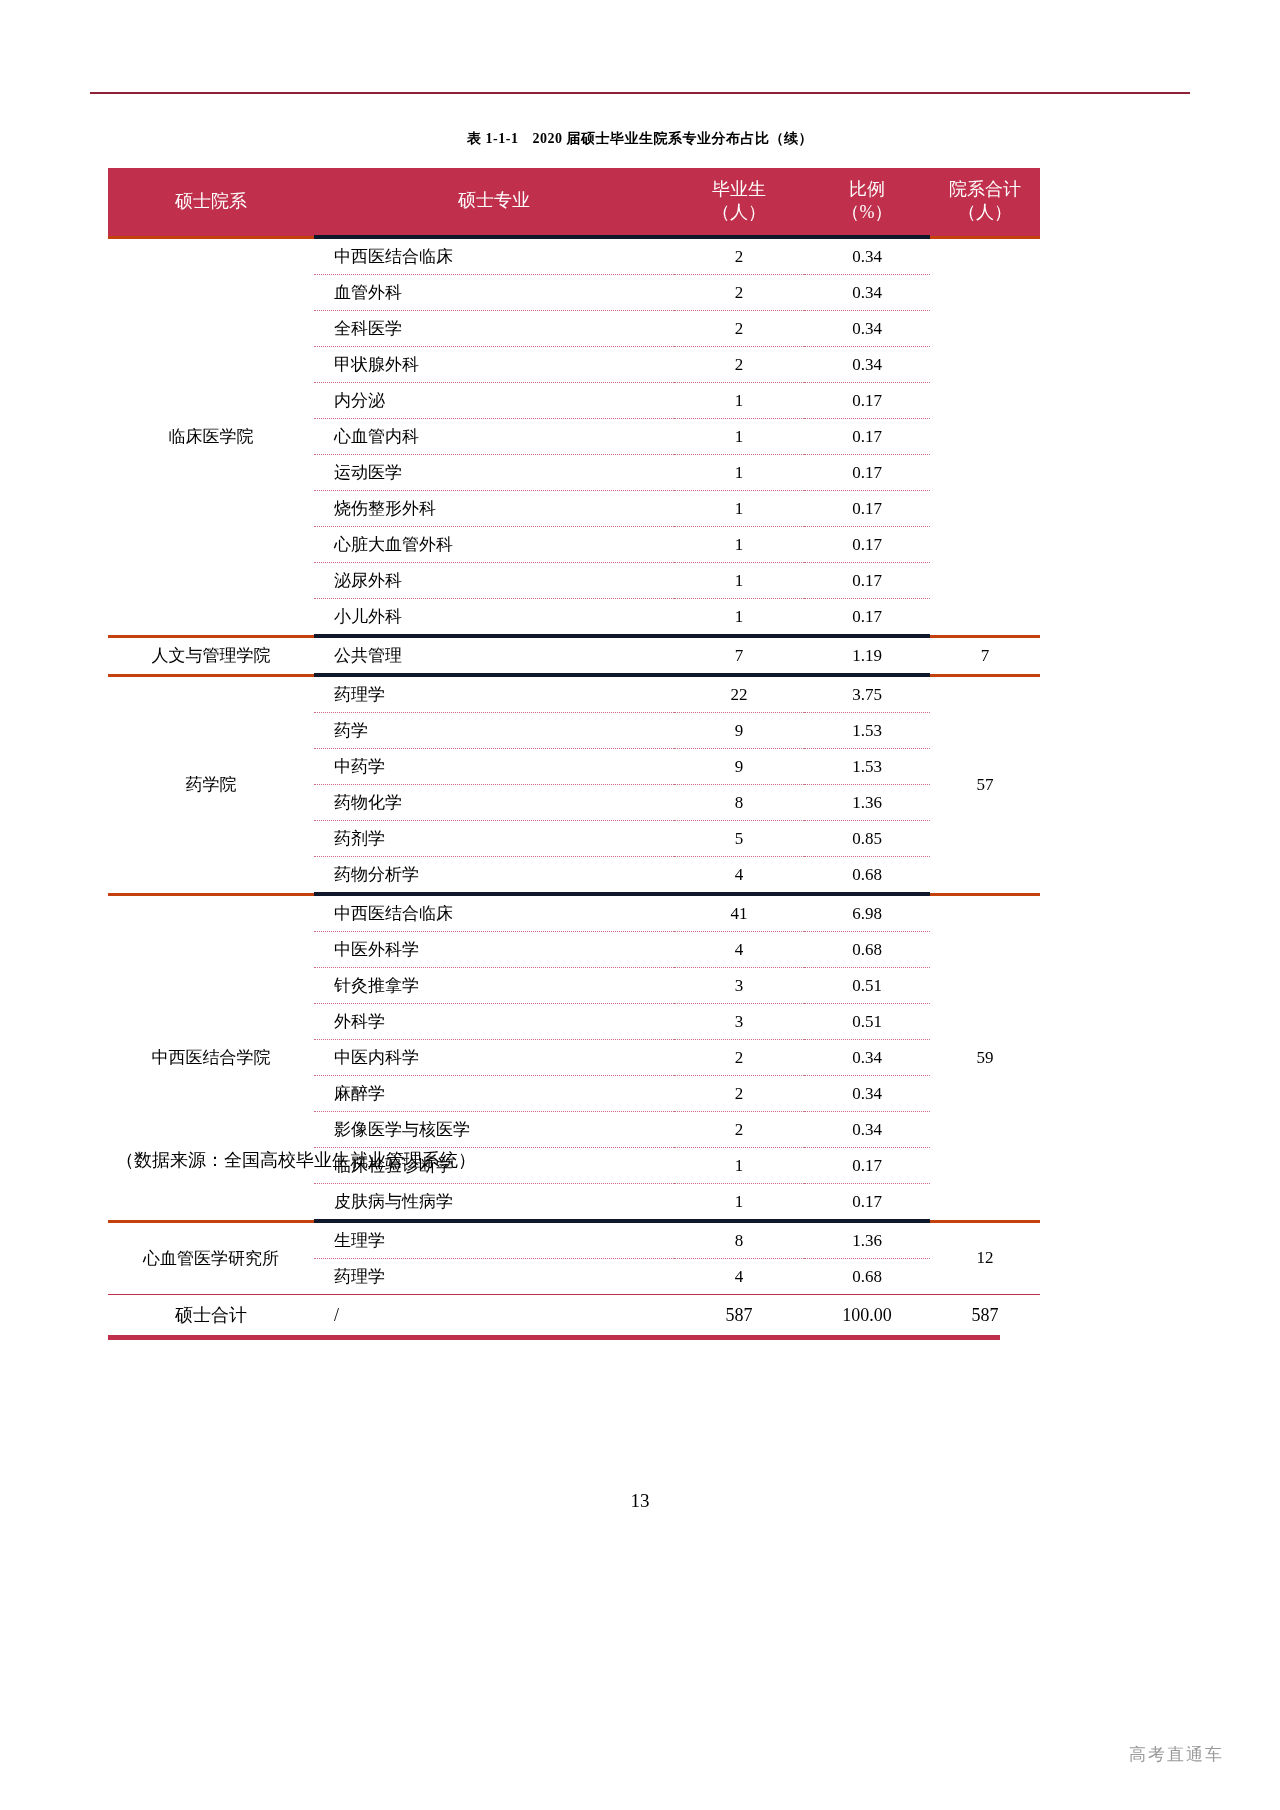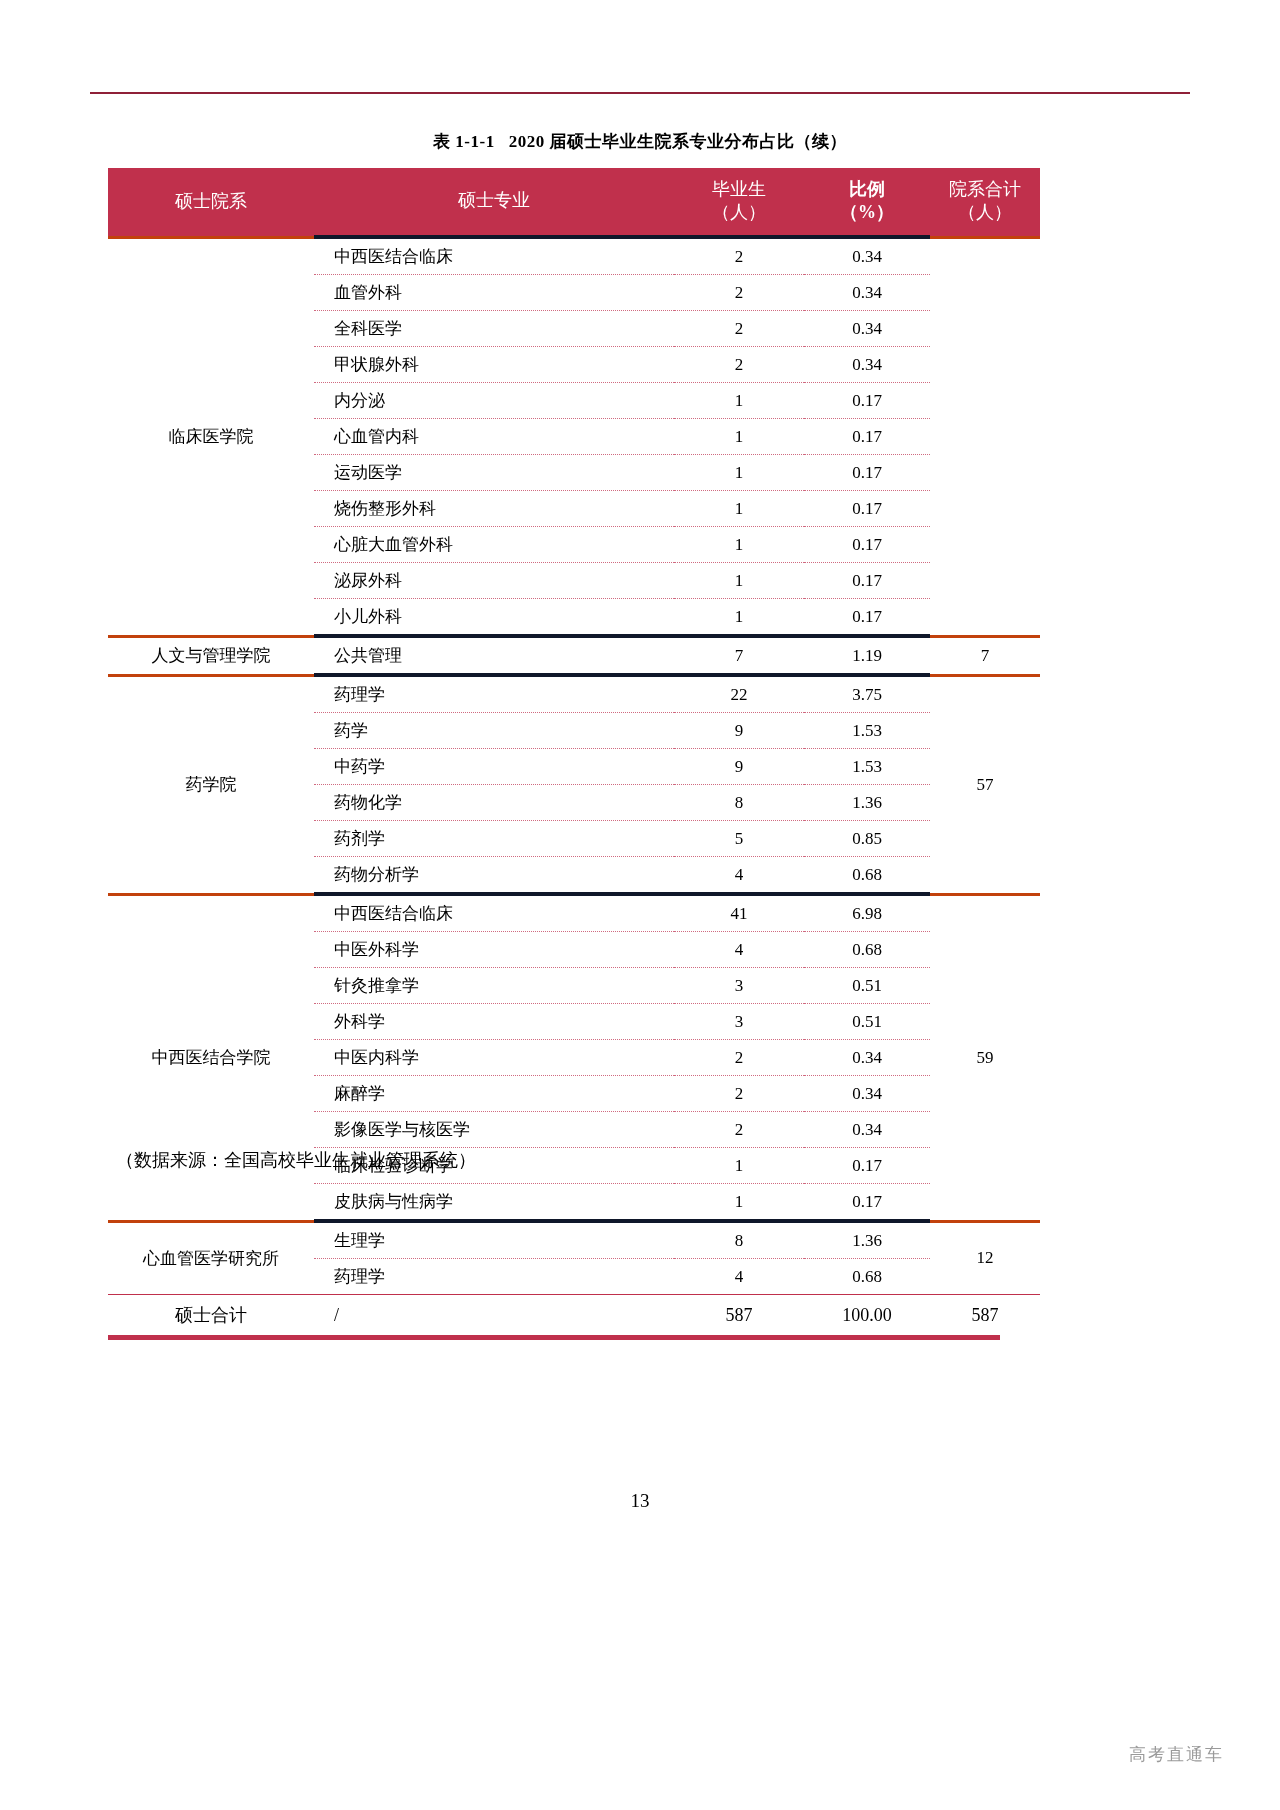--- a/index.html
+++ b/index.html
@@ -87,21 +87,21 @@
     background: #8f2038;
   }
 
   
   .table-caption {
     position: absolute;
     top: 130px;
     left: 0;
     right: 0;
     text-align: center;
-    font-size: 17px;
+    font-size: 14px;
     font-weight: bold;
     letter-spacing: 0.5px;
   }
   .table-caption .num { margin-right: 14px; }
 
   
   .table-wrap {
     position: absolute;
     top: 168px;
     left: 108px;
@@ -119,21 +119,21 @@
     font-weight: normal;
     font-size: 18px;
     padding: 10px 4px 12px 4px;
     vertical-align: middle;
     line-height: 1.25;
     border: none;
   }
   table.data thead th.th-dept { width: 198px; }
   table.data thead th.th-major { width: 352px; }
   table.data thead th.th-grads { width: 122px; }
-  table.data thead th.th-pct { width: 118px; font-weight: bold; }
+  table.data thead th.th-pct { width: 118px; }
   table.data thead th.th-total { width: 102px; }
 
   table.data td {
     padding: 6px 4px;
     height: 22px;
     vertical-align: middle;
     border-bottom: 1px dotted #d06a80;
   }
   table.data td.dept {
     text-align: center;

